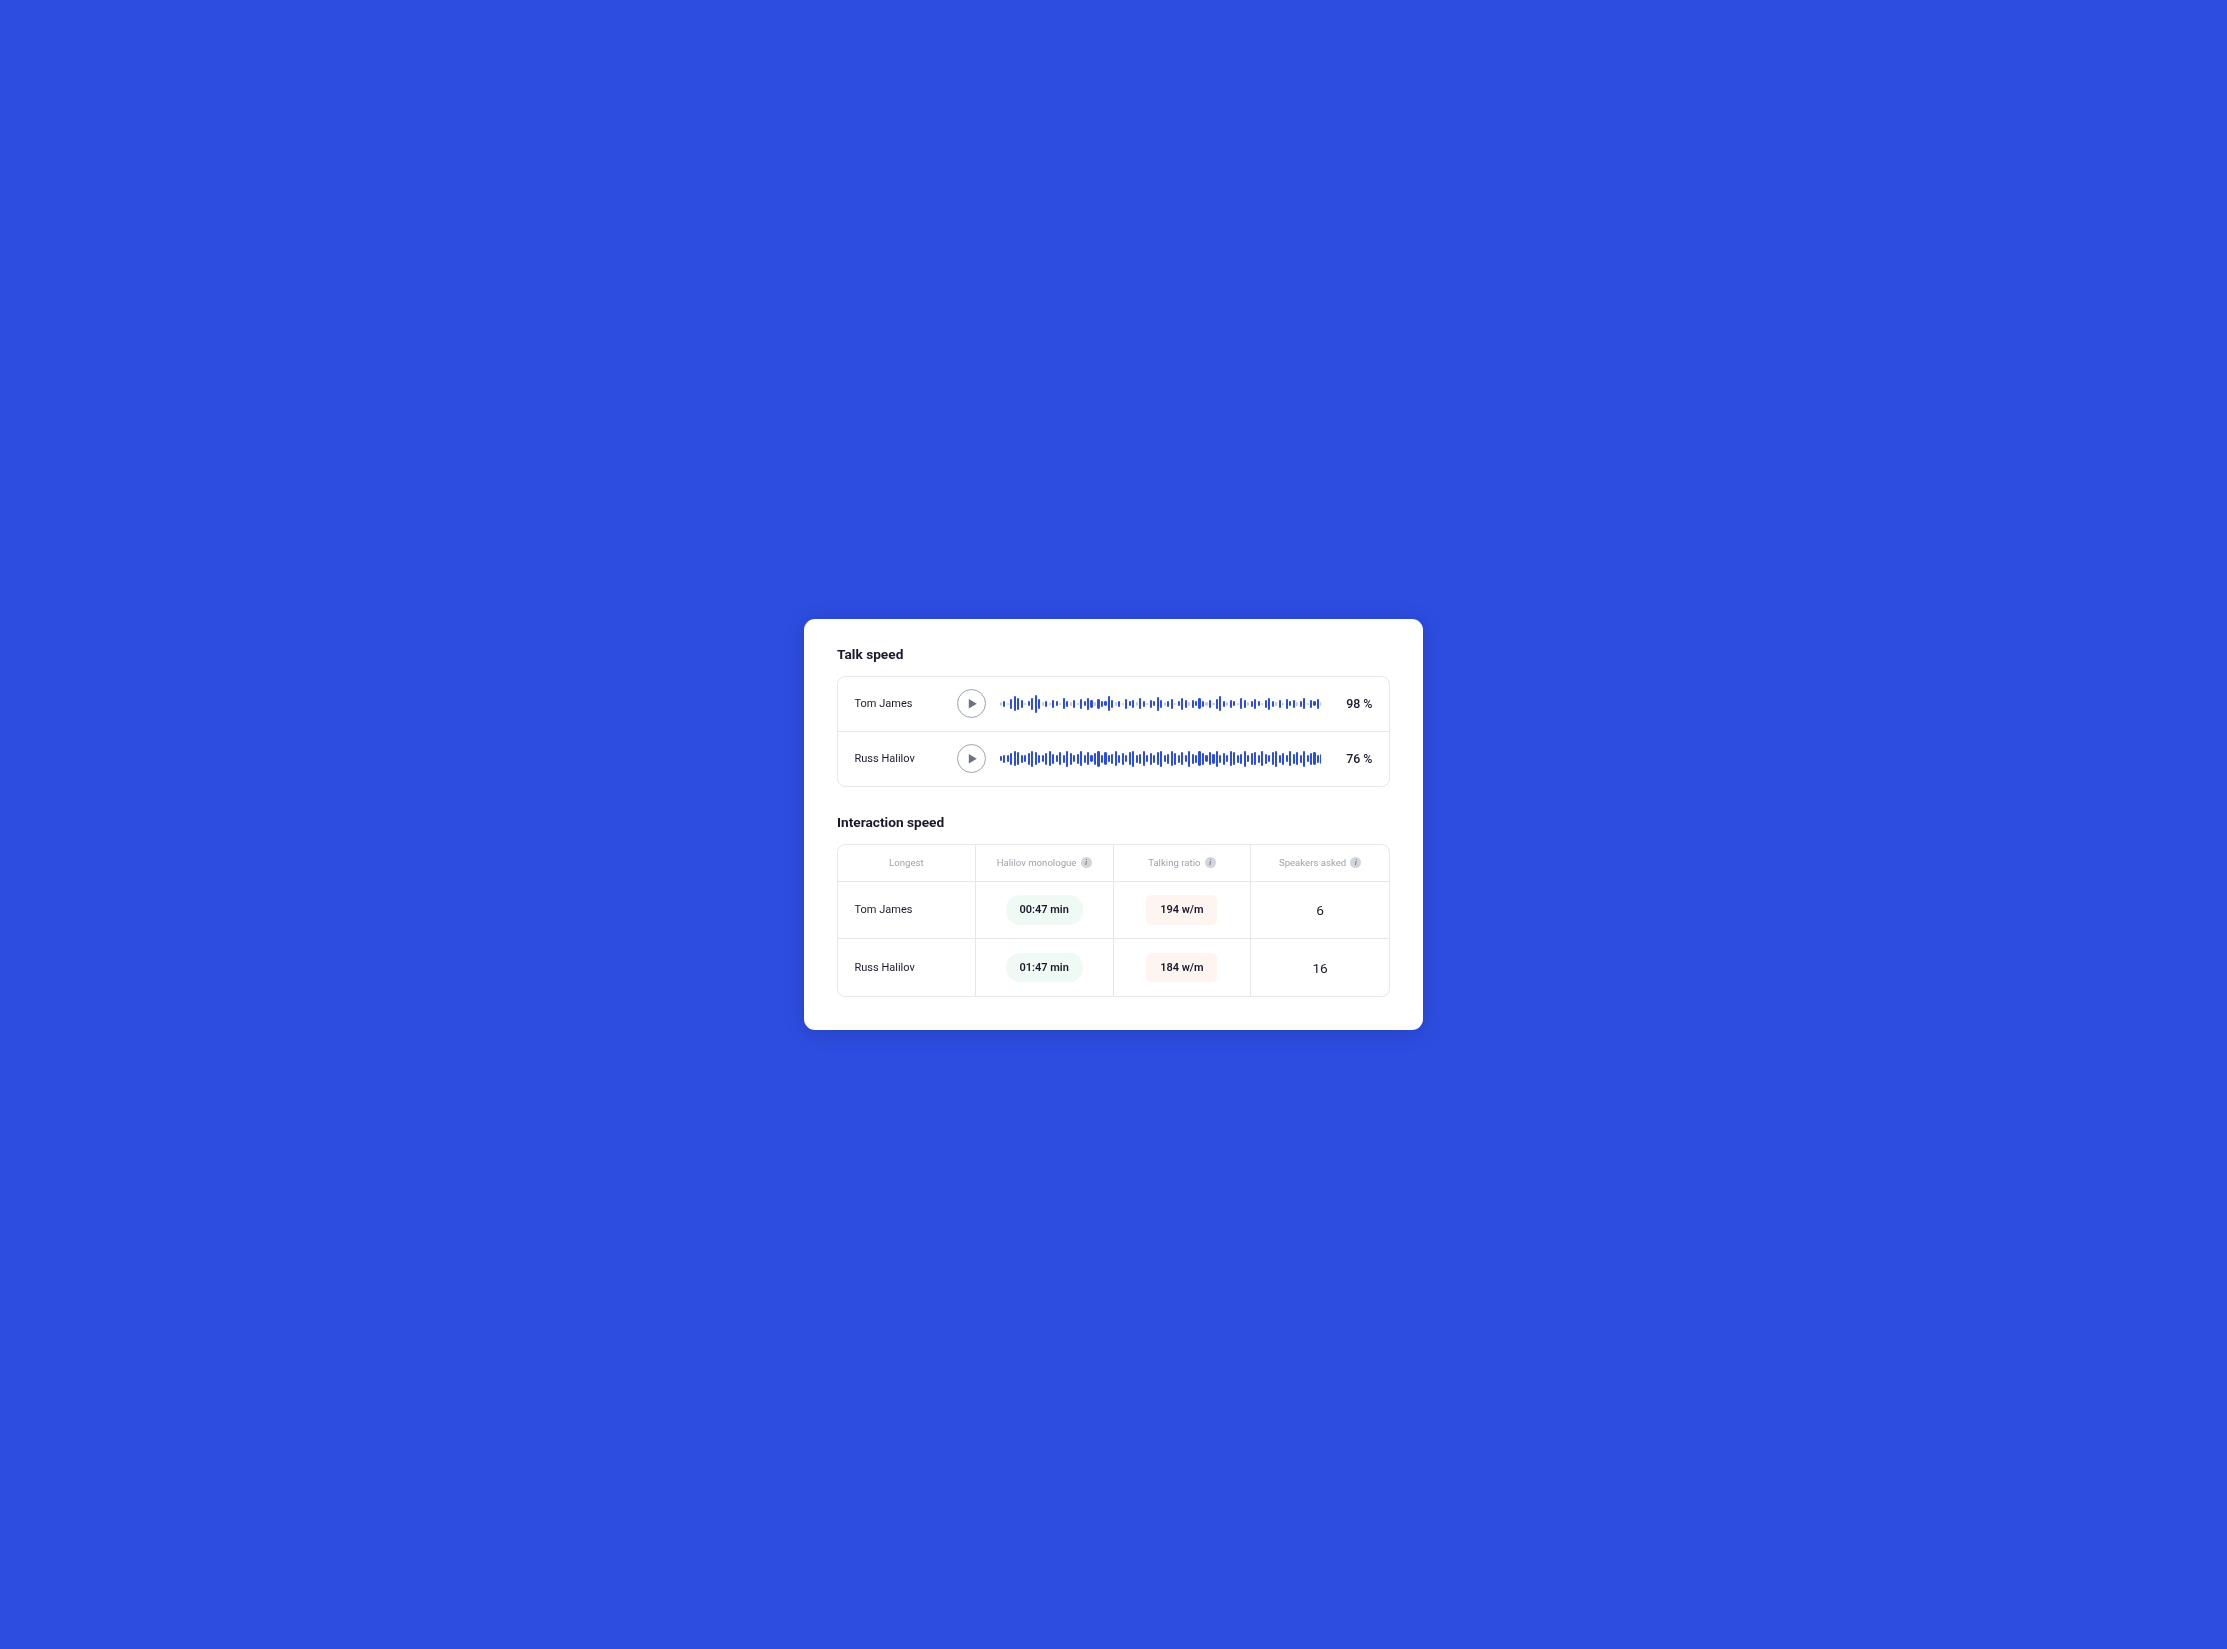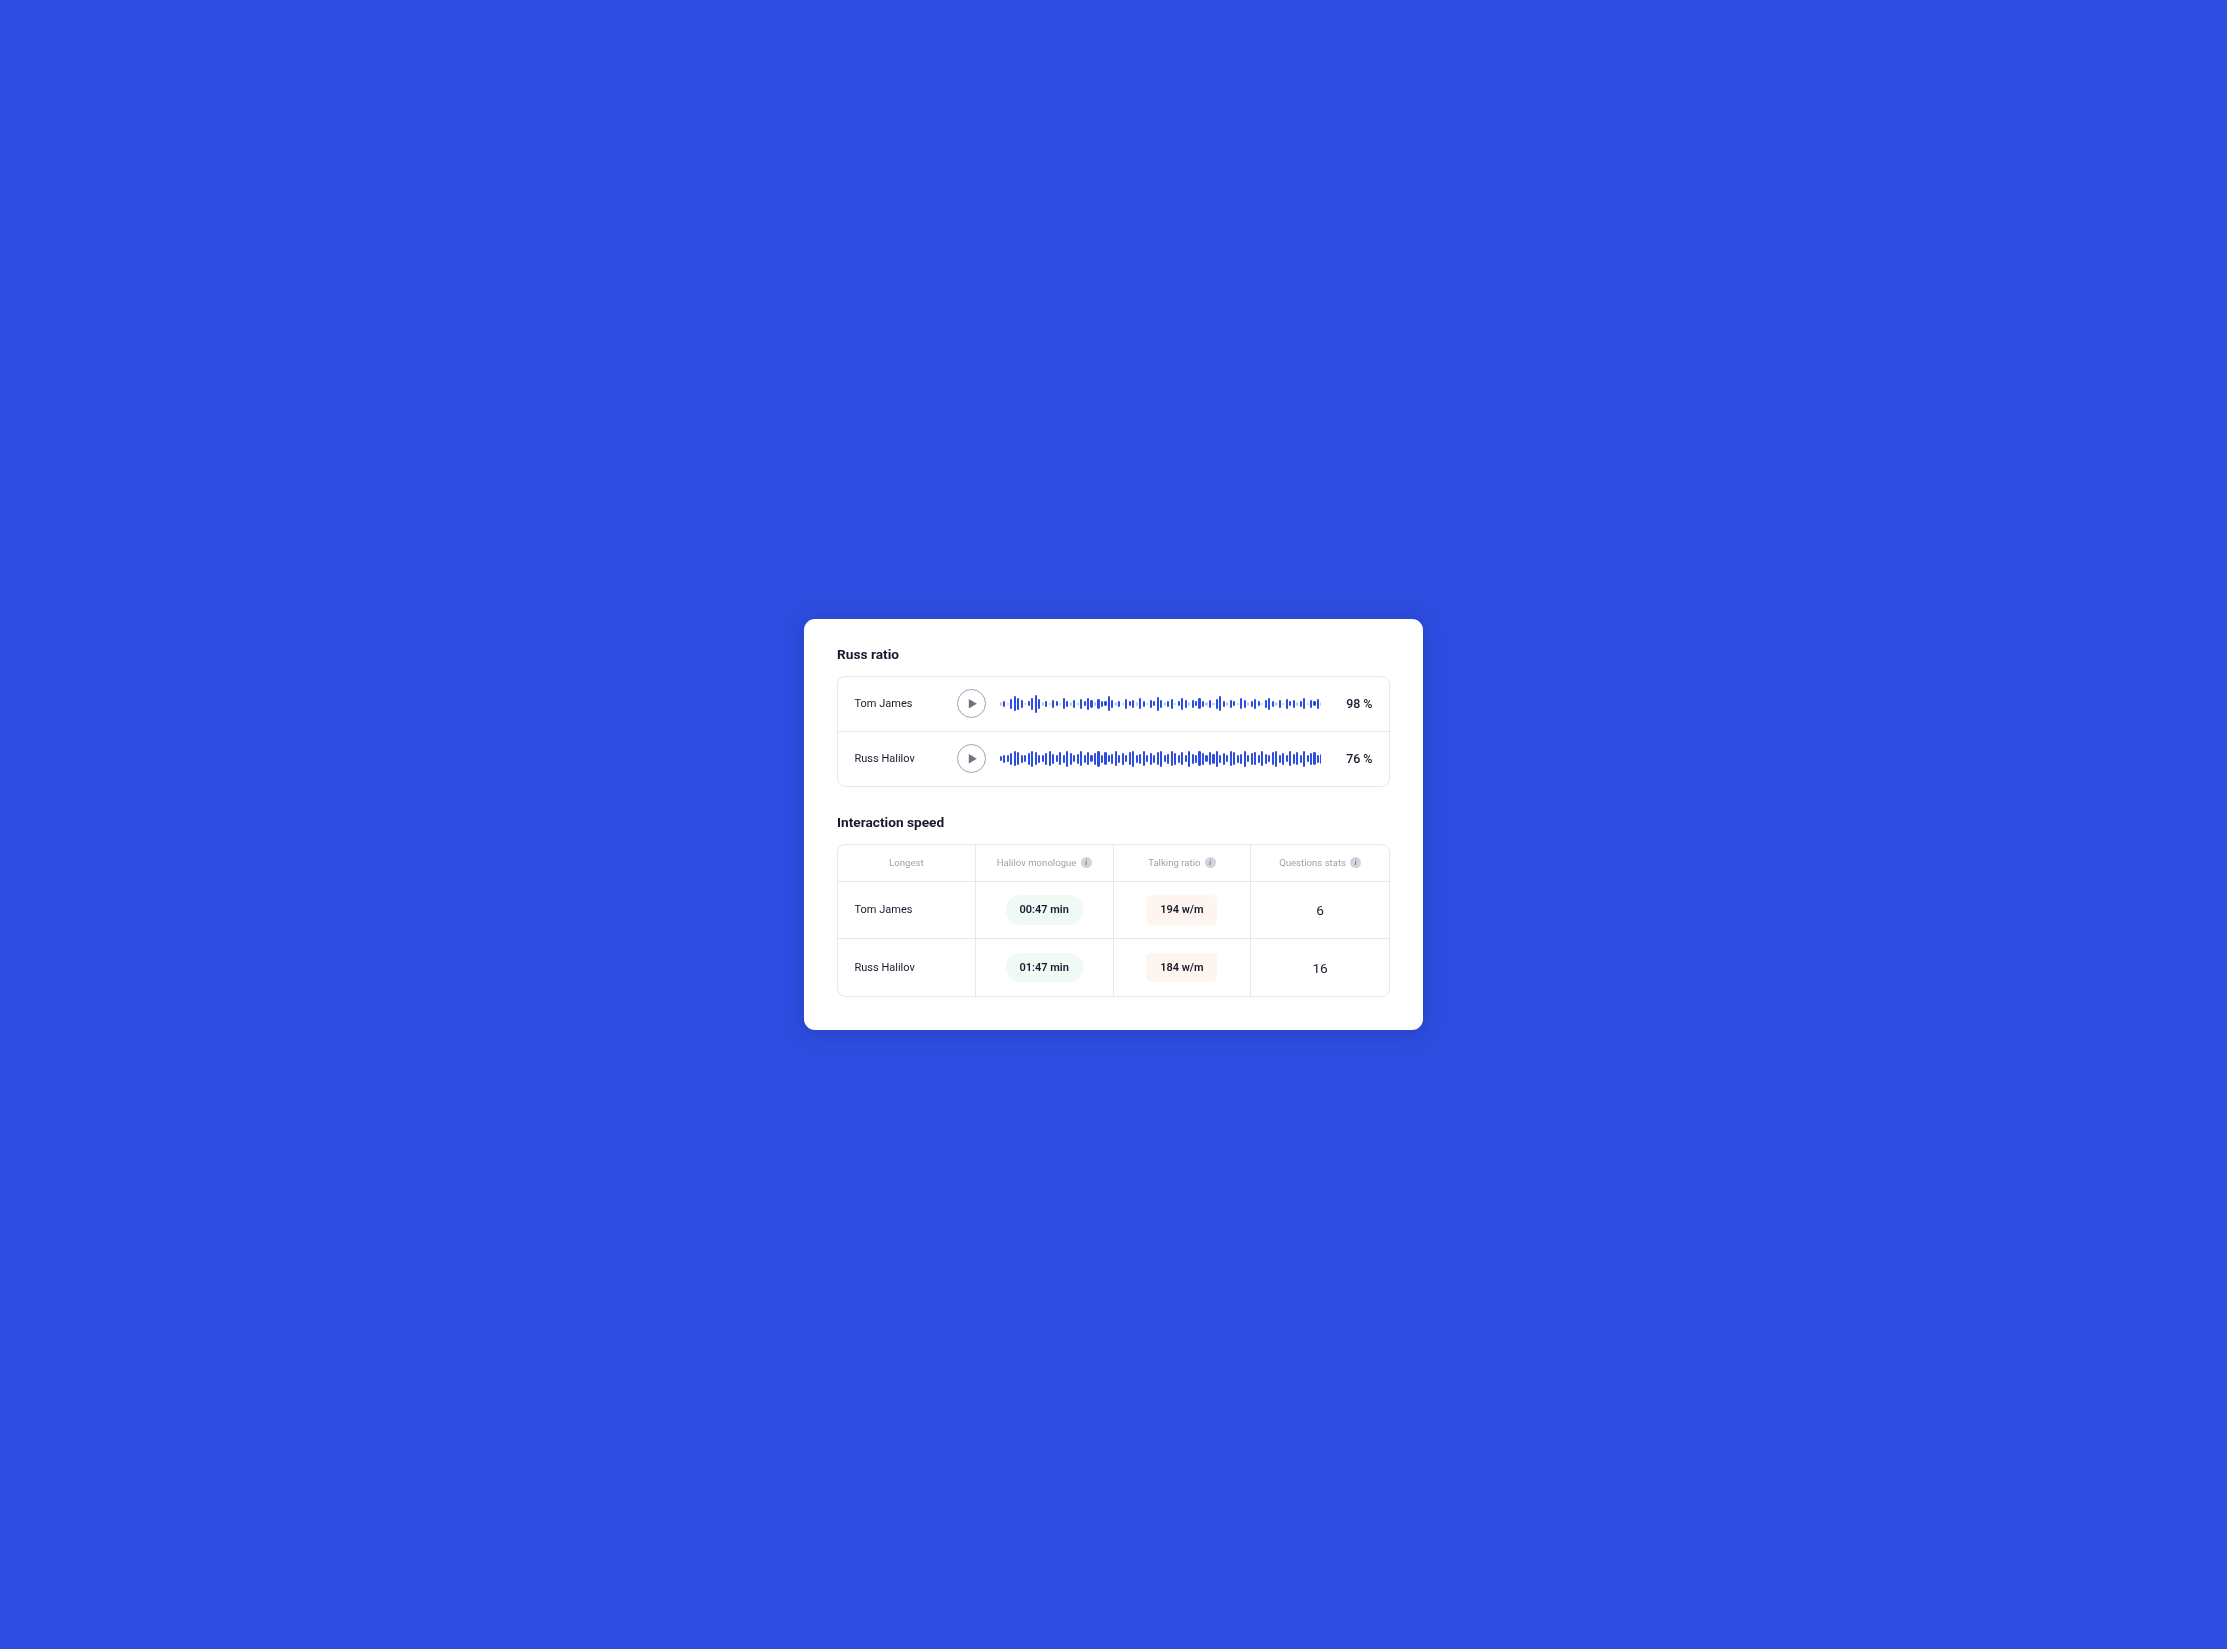--- a/index.html
+++ b/index.html
@@ -197,21 +197,21 @@
     .questions-value {
       font-size: 13.7px;
       color: #1a1a2e;
     }
   </style>
 </head>
 <body>
 
 <div class="card">
 
-  <h2 class="section-title">Russ ratio</h2>
+  <h2 class="section-title">Talk speed</h2>
 
   <div class="talk-ratio-box">
 
     <div class="speaker-row">
       <span class="speaker-name">Tom James</span>
       <button class="play-btn">
         <svg viewBox="0 0 10 12">
           <polygon points="0,0 10,6 0,12"></polygon>
         </svg>
       </button>
@@ -431,21 +431,21 @@
       </div>
       <div class="stats-header-cell">
         <span>Halilov monologue</span>
         <span class="info-icon">i</span>
       </div>
       <div class="stats-header-cell">
         <span>Talking ratio</span>
         <span class="info-icon">i</span>
       </div>
       <div class="stats-header-cell">
-        <span>Questions stats</span>
+        <span>Speakers asked</span>
         <span class="info-icon">i</span>
       </div>
     </div>
 
     <div class="stats-data-row">
       <div class="stats-cell name-cell">
         <span>Tom James</span>
       </div>
       <div class="stats-cell">
         <span class="badge-green">00:47 min</span>

